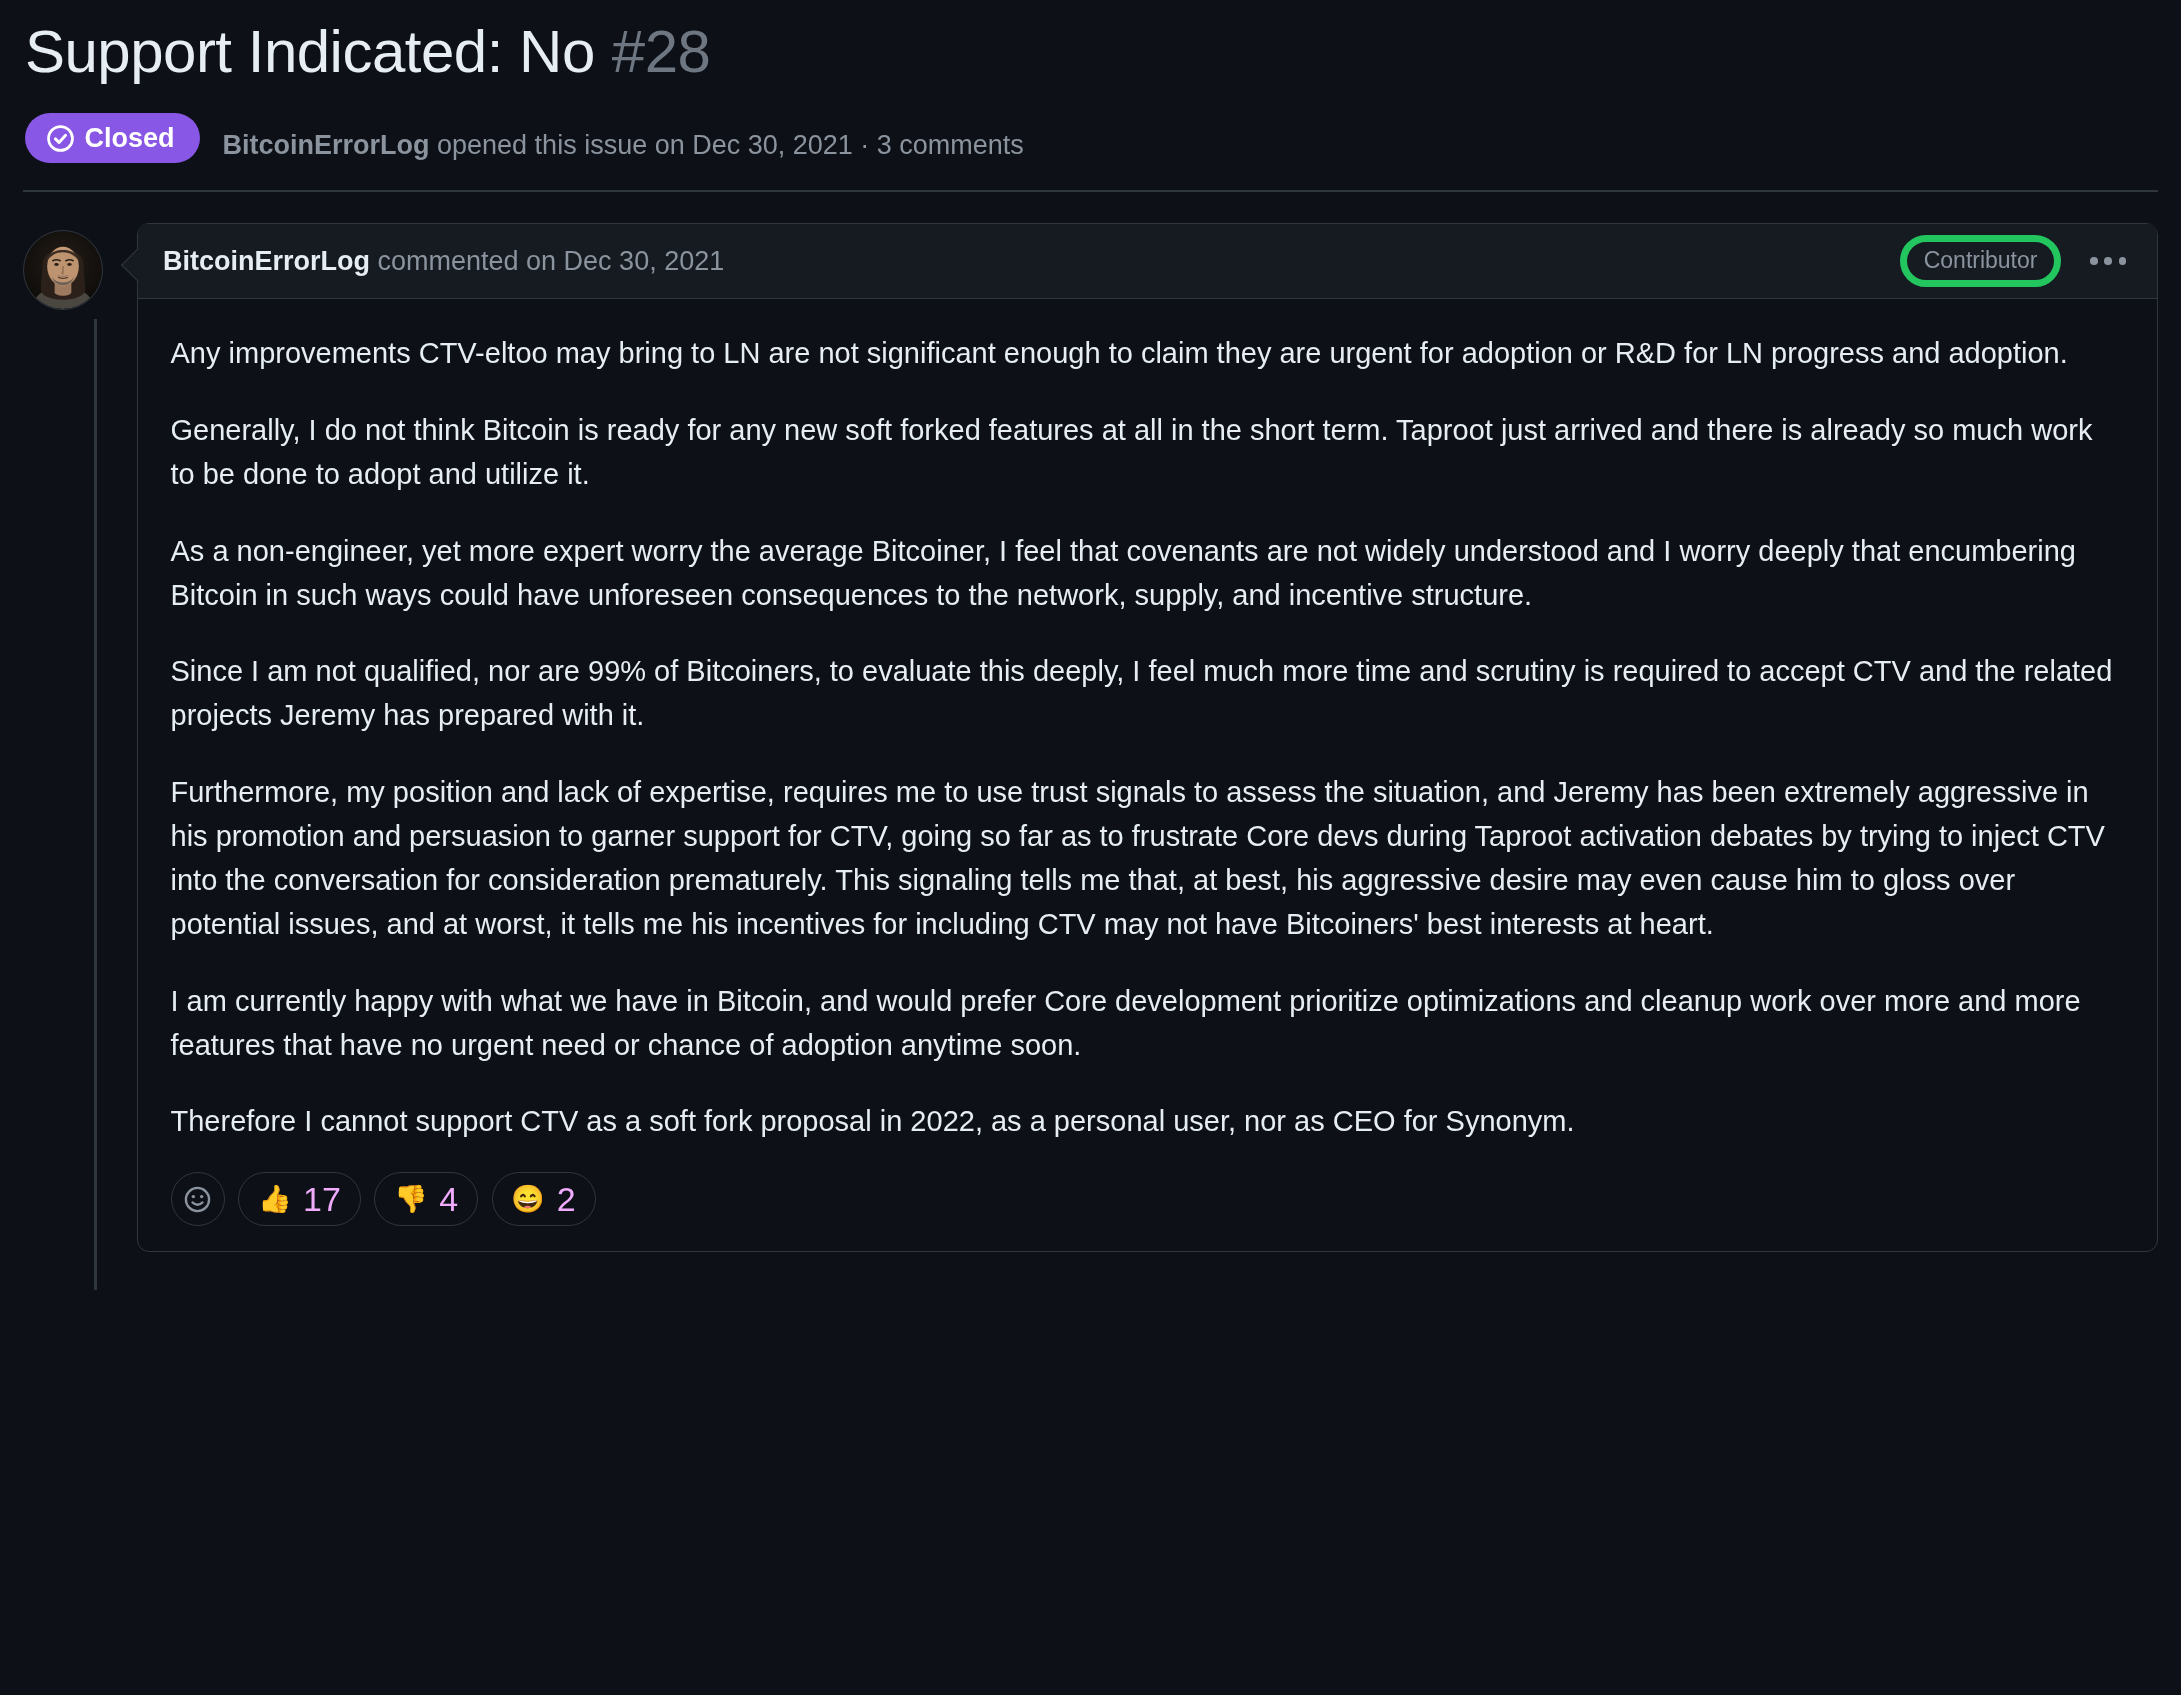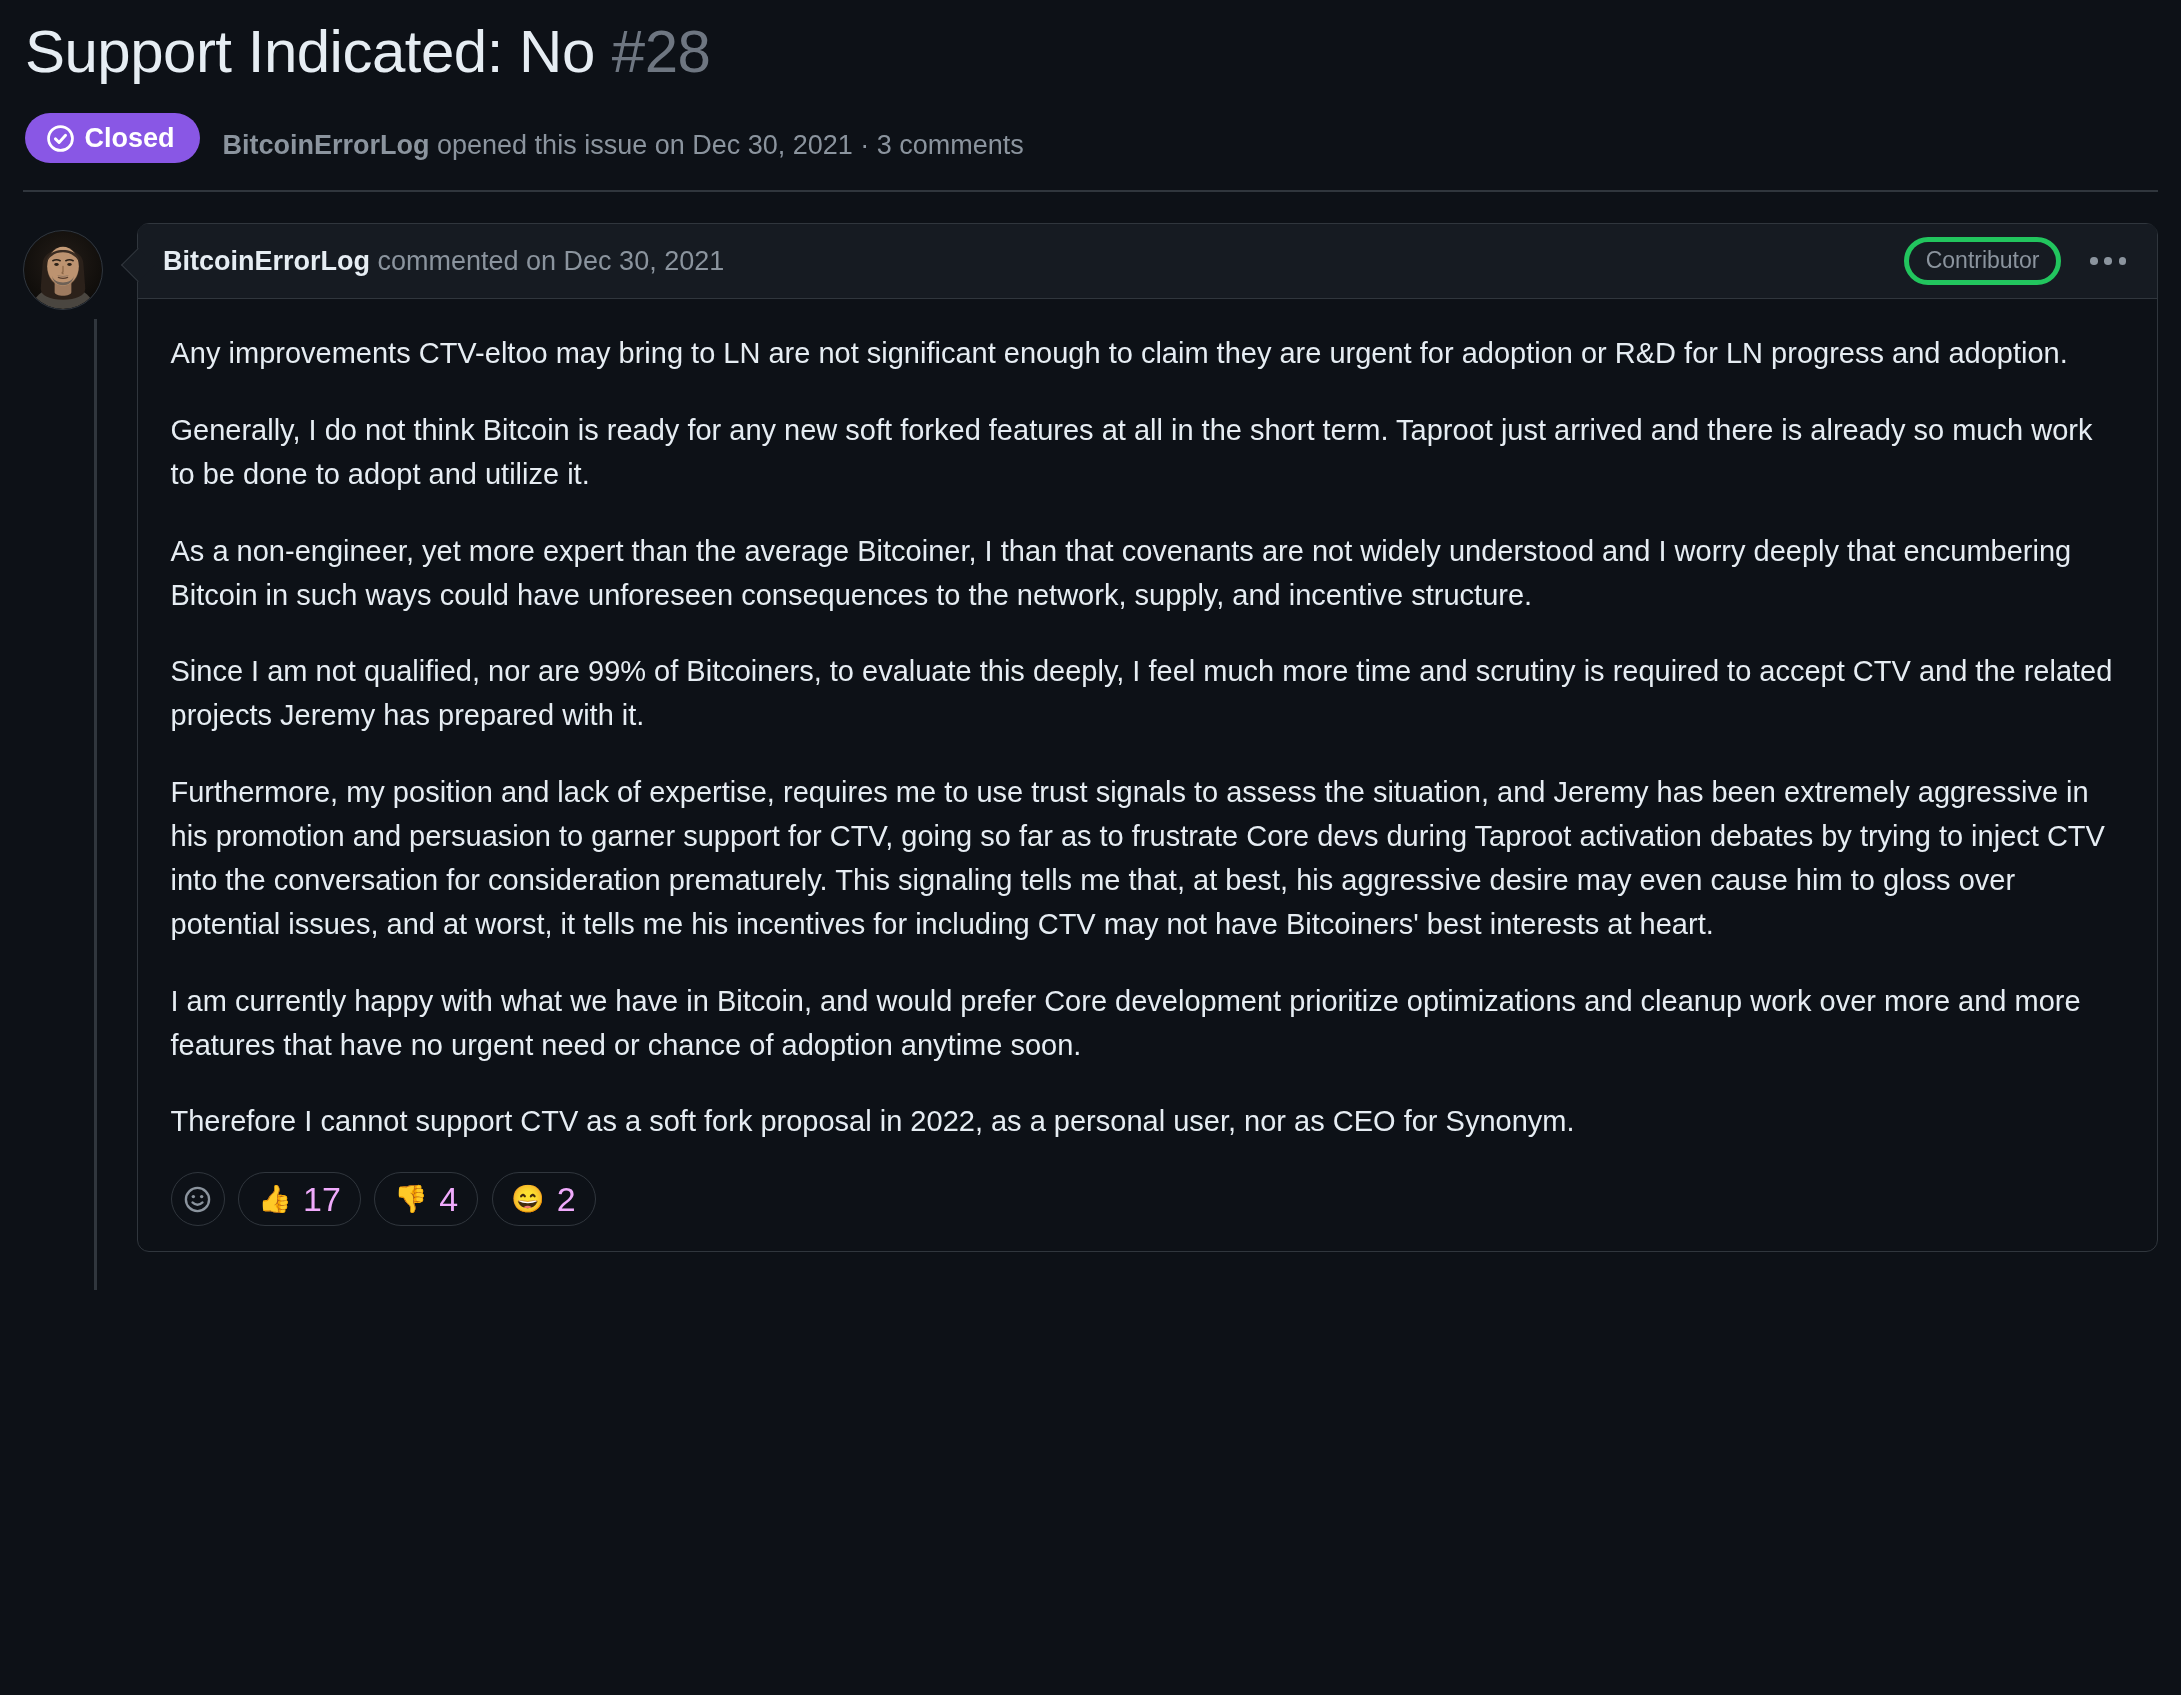--- a/index.html
+++ b/index.html
@@ -171,21 +171,21 @@
     font-weight: 700;
   }
 
   .header-actions {
     display: flex;
     align-items: center;
     gap: 23px;
   }
 
   .contributor-badge {
-    border: 5px solid #22c55e;
+    border: 7px solid #22c55e;
     border-radius: 955px;
     color: #8b949e;
     font-size: 23px;
     padding: 6.7px 17px;
     line-height: 1.1;
     white-space: nowrap;
   }
 
   .kebab-menu {
     display: flex;
@@ -348,21 +348,21 @@
               <i></i>
                 <i></i>
                 <i></i>
             </span>
           </div>
         </div>
 
         <div class="comment-body">
           <p>Any improvements CTV-eltoo may bring to LN are not significant enough to claim they are urgent for adoption or R&amp;D for LN progress and adoption.</p>
           <p>Generally, I do not think Bitcoin is ready for any new soft forked features at all in the short term. Taproot just arrived and there is already so much work to be done to adopt and utilize it.</p>
-          <p>As a non-engineer, yet more expert than the average Bitcoiner, I than that covenants are not widely understood and I worry deeply that encumbering Bitcoin in such ways could have unforeseen consequences to the network, supply, and incentive structure.</p>
+          <p>As a non-engineer, yet more expert worry the average Bitcoiner, I feel that covenants are not widely understood and I worry deeply that encumbering Bitcoin in such ways could have unforeseen consequences to the network, supply, and incentive structure.</p>
           <p>Since I am not qualified, nor are 99% of Bitcoiners, to evaluate this deeply, I feel much more time and scrutiny is required to accept CTV and the related projects Jeremy has prepared with it.</p>
           <p>Furthermore, my position and lack of expertise, requires me to use trust signals to assess the situation, and Jeremy has been extremely aggressive in his promotion and persuasion to garner support for CTV, going so far as to frustrate Core devs during Taproot activation debates by trying to inject CTV into the conversation for consideration prematurely. This signaling tells me that, at best, his aggressive desire may even cause him to gloss over potential issues, and at worst, it tells me his incentives for including CTV may not have Bitcoiners' best interests at heart.</p>
           <p>I am currently happy with what we have in Bitcoin, and would prefer Core development prioritize optimizations and cleanup work over more and more features that have no urgent need or chance of adoption anytime soon.</p>
           <p>Therefore I cannot support CTV as a soft fork proposal in 2022, as a personal user, nor as CEO for Synonym.</p>
         </div>
 
         <div class="reactions">
 
           <span class="reaction-add">
             <svg width="29" height="29" viewBox="0 0 16 16" fill="none" aria-hidden="true">

